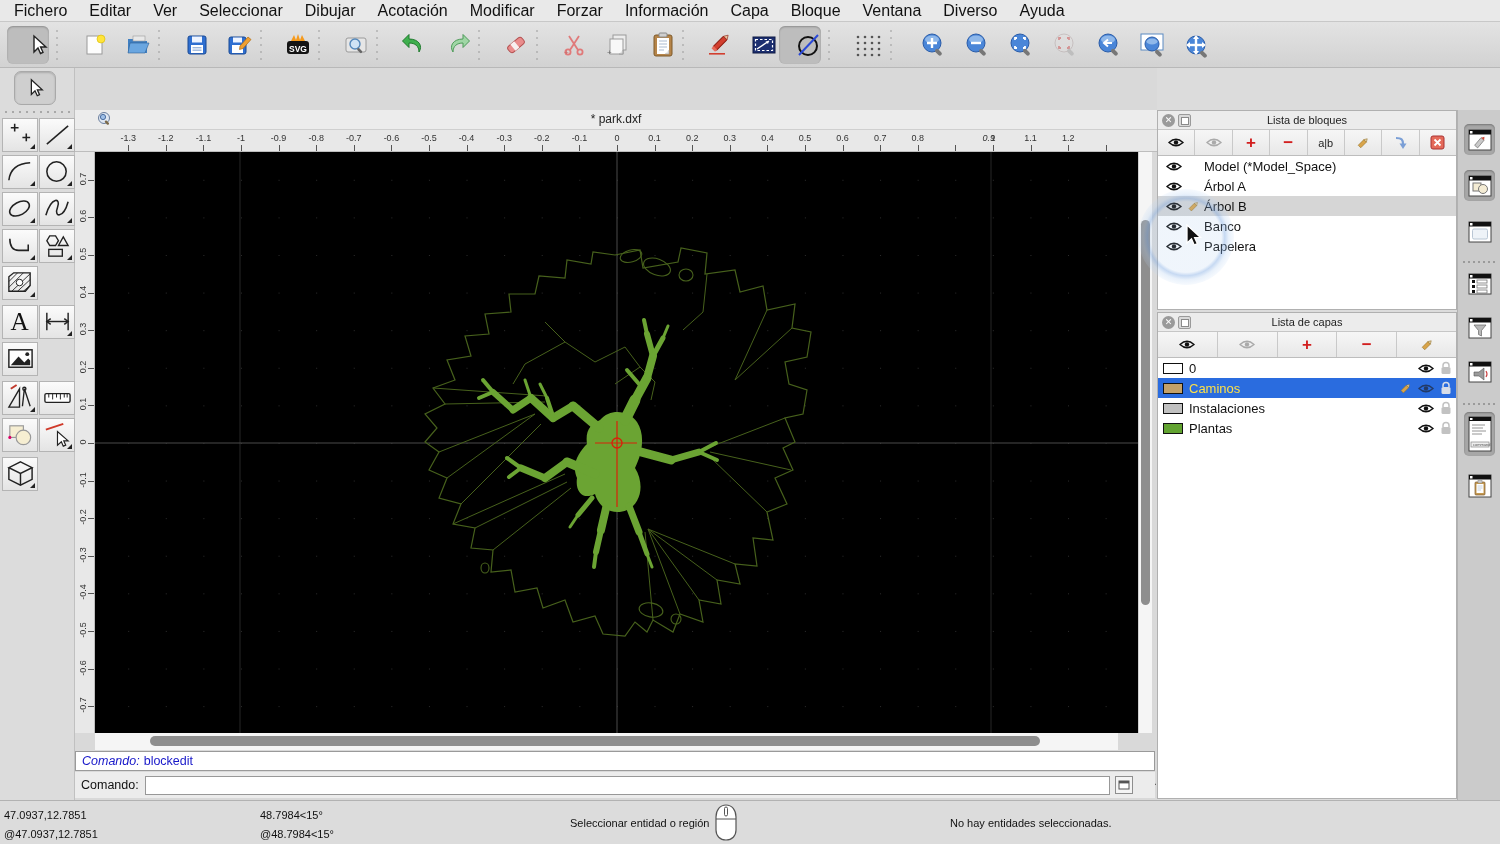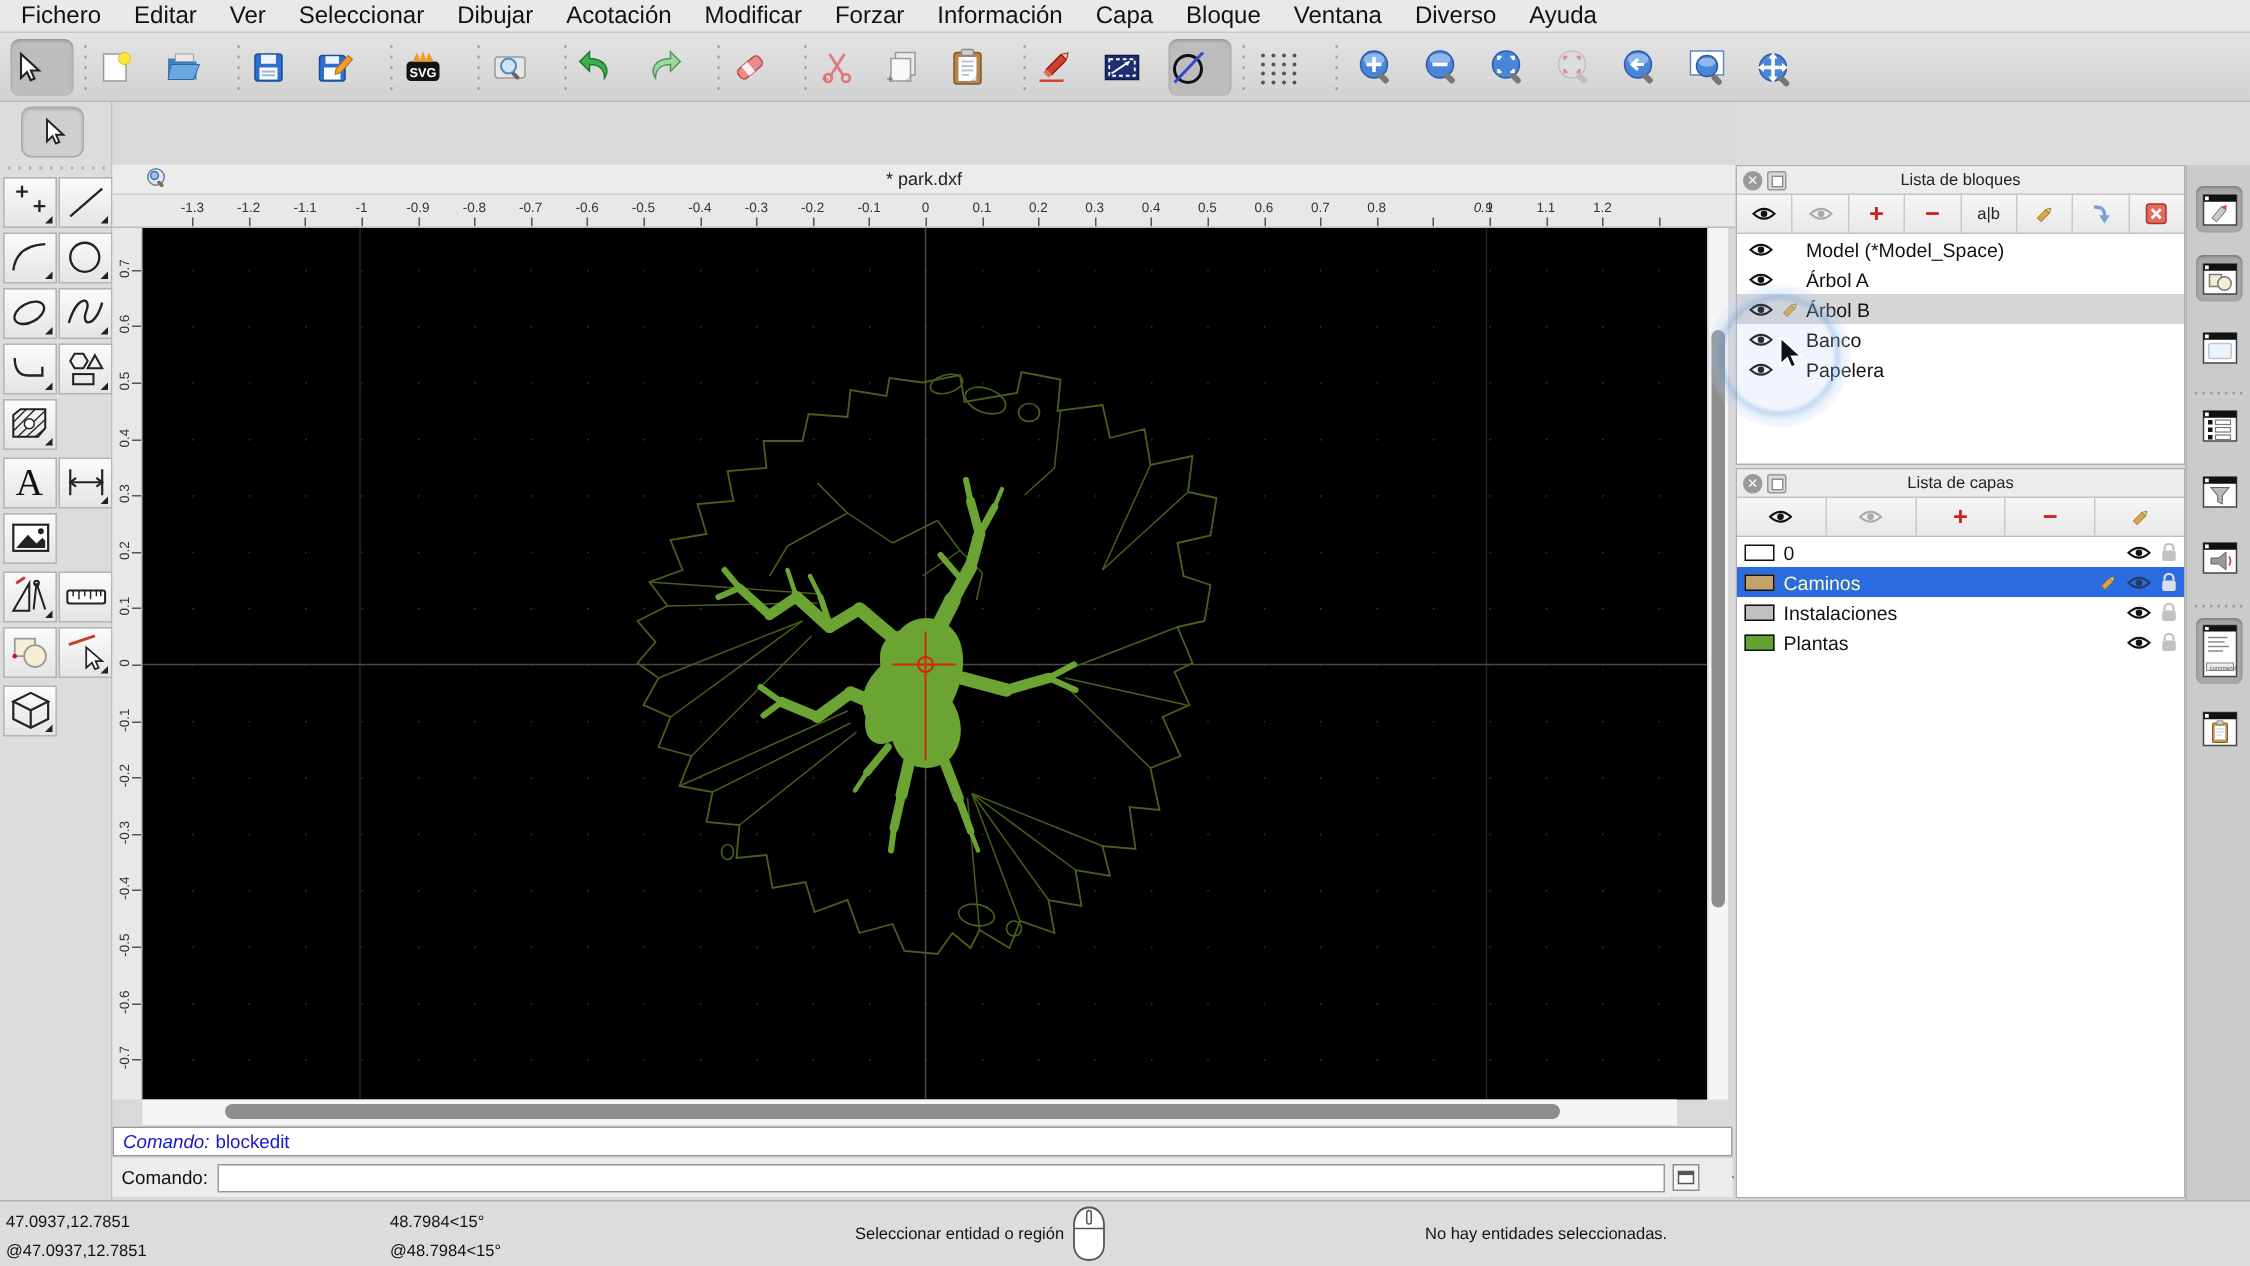--- a/index.html
+++ b/index.html
@@ -5,21 +5,21 @@
   * { margin:0; padding:0; box-sizing:border-box; }
   html,body { width:1500px; height:844px; overflow:hidden; font-family:"Liberation Sans",sans-serif; background:#dcdcdc; position:relative; }
   .abs { position:absolute; }
 
   
   #menubar { left:0; top:0; width:1500px; height:22px; background:#e9e9e9; border-bottom:1px solid #c8c8c8; display:flex; align-items:center; padding-left:14px; gap:22px; }
   .menu-item { font-size:16px; color:#111; white-space:nowrap; cursor:default; }
 
   
   #toolbar { left:0; top:22px; width:1500px; height:46px; background:linear-gradient(#e3e3e3,#d2d2d2); border-bottom:1px solid #b8b8b8; display:flex; align-items:center; padding-left:6px; }
-  .tbtn { width:42px; height:38px; display:flex; align-items:center; justify-content:flex-start; border-radius:6px; margin:0 1px; }
+  .tbtn { width:42px; height:38px; display:flex; align-items:center; justify-content:flex-end; border-radius:6px; margin:0 1px; }
   .tbtn.pressed { background:#bdbdbd; box-shadow:inset 0 1px 2px rgba(0,0,0,.25); }
   .tsep { width:10px; height:38px; background-image:radial-gradient(circle 1px at 50% 50%, #9a9a9a 90%, transparent); background-size:4px 7px; background-repeat:repeat-y; background-position:center; margin:0 2px; }
 
   
   #left-strip { left:0; top:68px; width:75px; height:732px; background:#dcdcdc; border-right:1px solid #c0c0c0; }
   #sel-arrow-2 { left:14px; top:71px; width:42px; height:34px; border-radius:7px; background:#cfcfcf; border:1px solid #a9a9a9; box-shadow:inset 0 1px 2px rgba(0,0,0,.18); display:flex; align-items:center; justify-content:center; }
   .pal-dots { left:4px; top:109px; width:66px; height:6px; background-image:radial-gradient(circle 1px at 2px 3px,#a8a8a8 90%,transparent); background-size:7px 6px; }
   .pbtn { position:absolute; width:36px; height:34px; background:linear-gradient(#fbfbfb,#e4e4e4); border:1px solid #b4b4b4; display:flex; align-items:center; justify-content:center; }
   .pbtn .tri { position:absolute; right:2px; bottom:2px; width:0; height:0; border-left:5px solid transparent; border-bottom:5px solid #222; }
 
@@ -57,21 +57,21 @@
   .panel { position:absolute; left:1157px; width:300px; background:#fff; border:1px solid #b0b0b0; }
   .panel-header { height:19px; background:#ececec; border-bottom:1px solid #c6c6c6; position:relative; }
   .panel-title { width:100%; text-align:center; font-size:11px; color:#222; line-height:19px; }
   .ph-btn { position:absolute; top:3px; width:13px; height:13px; border-radius:50%; background:#9a9a9a; color:#fff; font-size:9px; line-height:13px; text-align:center; }
   .ph-detach { position:absolute; top:3px; left:20px; width:13px; height:13px; border-radius:2px; border:1px solid #9a9a9a; background:#d9d9d9; }
   .ph-detach:after { content:""; position:absolute; left:2px; top:2px; width:6px; height:6px; border:1px solid #8a8a8a; background:#fff; }
   .panel-toolbar { display:flex; background:linear-gradient(#f6f6f6,#e8e8e8); border-bottom:1px solid #bdbdbd; height:26px; }
   .ptb { flex:1; border-right:1px solid #c9c9c9; display:flex; align-items:center; justify-content:center; font-size:11px; color:#222; }
   .list-row { height:20px; display:flex; align-items:center; font-size:13px; color:#111; position:relative; }
   .list-row.sel-gray { background:#d6d6d6; }
-  .list-row.sel-blue { background:#2a6cdf; color:#fef9c3; }
+  .list-row.sel-blue { background:#2a6cdf; color:#fde047; }
   .swatch { width:20px; height:11px; border:1px solid #111; margin:0 6px 0 5px; }
   .row-right { position:absolute; right:4px; display:flex; align-items:center; gap:6px; }
 
   
   #dock-strip { left:1457px; top:110px; width:43px; height:690px; background:#cbcbcb; border-left:1px solid #b2b2b2; }
   .dock-icon { position:absolute; left:6px; width:31px; height:31px; border-radius:5px; display:flex; align-items:center; justify-content:center; }
   .dock-icon.pressed { background:#a7a7a7; box-shadow:inset 0 1px 2px rgba(0,0,0,.3); }
   .dock-dots { position:absolute; left:4px; width:35px; height:5px; background-image:radial-gradient(circle 1px at 2px 2px,#9a9a9a 90%,transparent); background-size:5px 5px; }
 
   

